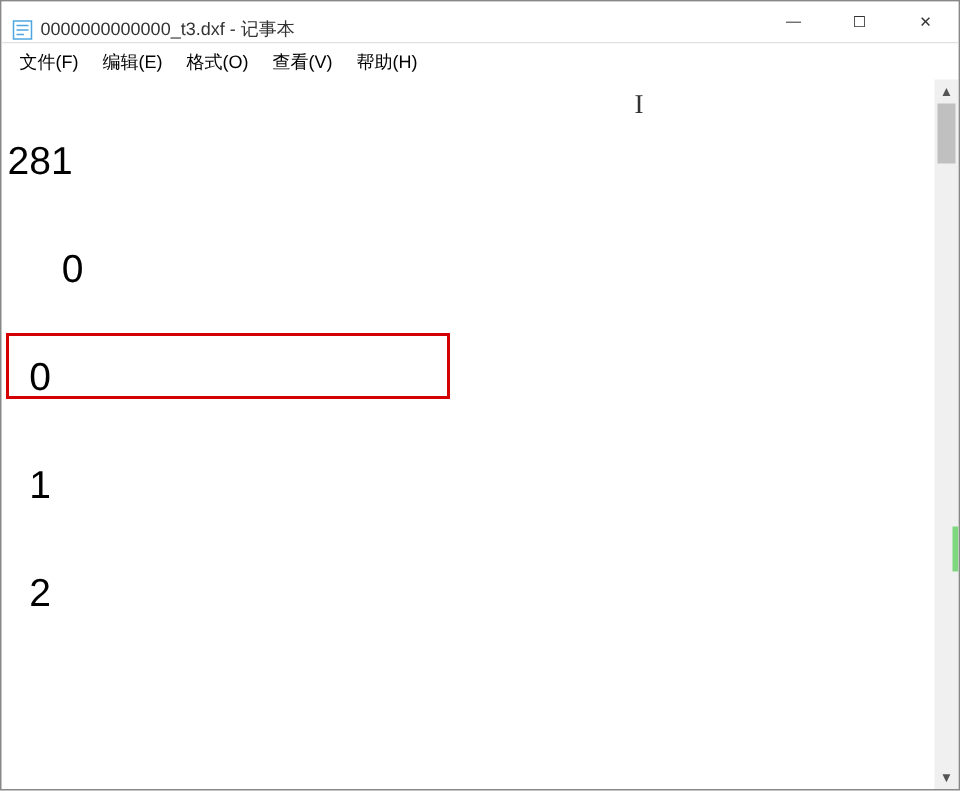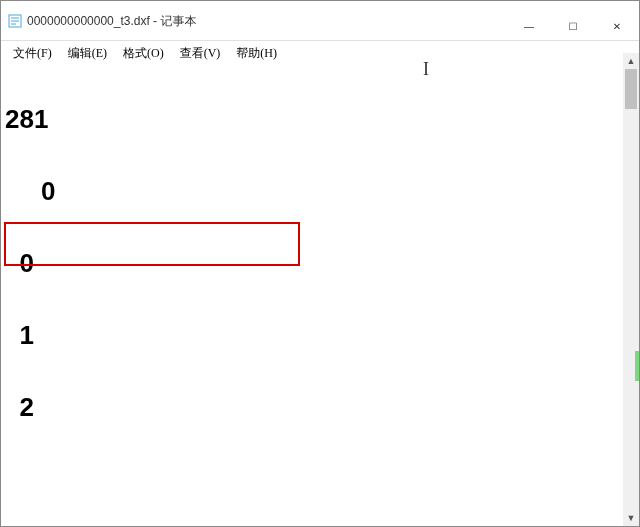--- a/index.html
+++ b/index.html
@@ -8,26 +8,25 @@
       height: 527px;
       font-family: "Segoe UI", "Microsoft YaHei", sans-serif;
       background: #fff;
       position: relative;
       border: 1px solid #888;
       overflow: hidden;
     }
     .titlebar {
       height: 28px;
       display: flex;
-      align-items: flex-start;
+      align-items: flex-end;
       background: #fff;
       border-bottom: 1px solid #e0e0e0;
       font-size: 12px;
       color: #333;
-      margin-top: 12px;
     }
     .titlebar-icon {
       width: 16px;
       height: 16px;
       margin: 0 4px 0 6px;
       display: flex;
       align-items: center;
       justify-content: center;
     }
     .titlebar-title {
@@ -49,33 +48,31 @@
       font-size: 10px;
     }
     .menubar {
       height: 24px;
       display: flex;
       align-items: center;
       background: #fff;
       font-size: 12px;
       color: #000;
       padding-left: 4px;
-      font-family: Liberation Serif, serif;
     }
     .menu-item {
       padding: 2px 8px;
       cursor: pointer;
       white-space: nowrap;
     }
     .content-area {
       position: relative;
       width: 100%;
       height: calc(100% - 52px);
       overflow: hidden;
-      font-weight: bold;
     }
     .text-content {
       font-family: "Segoe UI", "Microsoft YaHei", sans-serif;
       font-size: 26px;
       line-height: 36px;
       color: #000;
       padding-left: 4px;
       white-space: pre;
       position: relative;
     }

